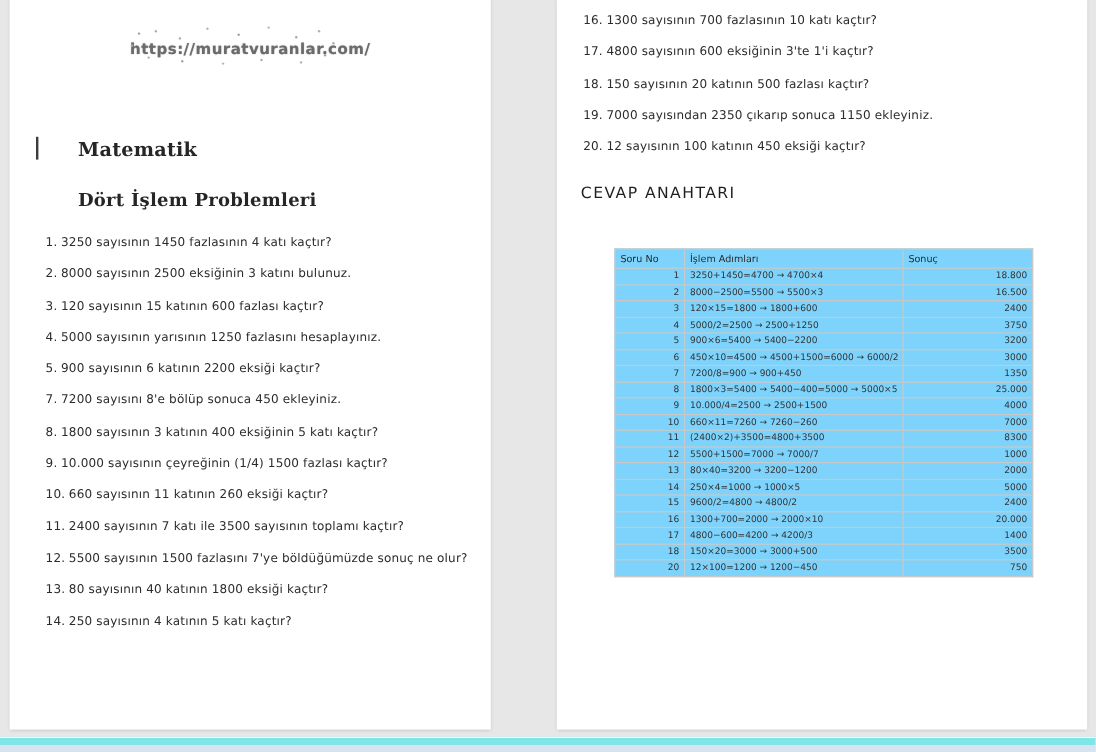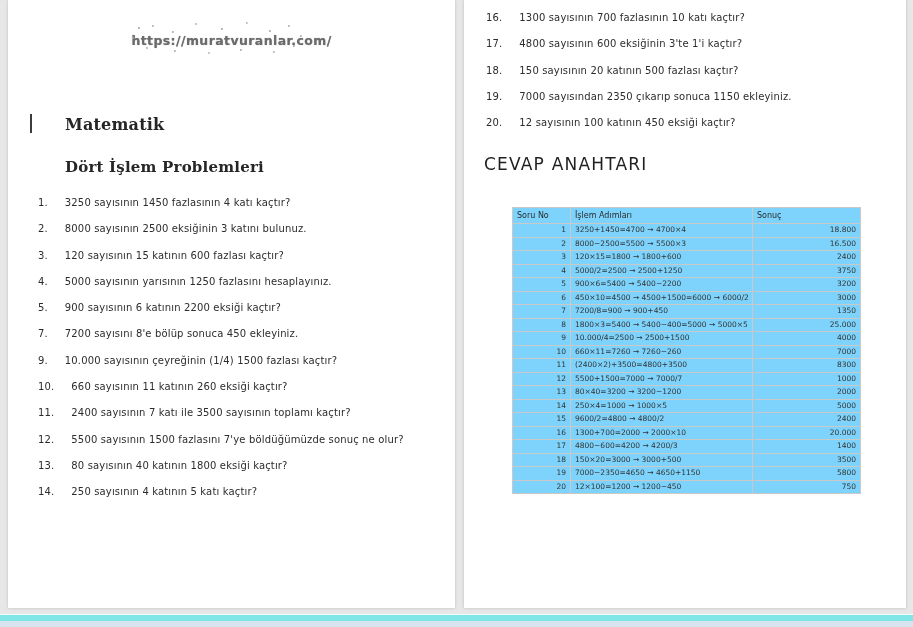--- a/index.html
+++ b/index.html
@@ -11,21 +11,21 @@
   }
 
   
   .page {
     position: absolute;
     top: 0;
     height: 608px;
     background: #ffffff;
     box-shadow: 0 0 3px rgba(0,0,0,0.18);
   }
-  .page-left  { left: 8px;   width: 447px; }
+  .page-left  { left: 8px;   width: 401px; }
   .page-right { left: 464px; width: 442px; }
 
   
   .bar-cyan {
     position: absolute; left: 0; right: 0; bottom: 6px; height: 7px;
     background: #7fe5e7; border-top: 1px solid #f3fbfb;
   }
   .bar-periwinkle {
     position: absolute; left: 0; right: 0; bottom: 0; height: 6px;
     background: #d8e3f0;
@@ -73,26 +73,26 @@
   ol.problems { list-style: none; position: absolute; }
   ol.problems-left  { top: 197px; left: 30px; right: 8px; }
   ol.problems-right { top: 12px;  left: 22px; right: 8px; }
   ol.problems li {
     height: 26.3px;
     font-size: 10px;
     letter-spacing: 0.15px;
     color: #2c2c2c;
     white-space: nowrap;
   }
-  .pnum  { margin-right: 17px; }
+  .pnum  { margin-right: 3px; }
 
   
   .answer-key-title {
     position: absolute; top: 154px; left: 20px;
-    font-size: 17px;
+    font-size: 13px;
     letter-spacing: 1.2px;
     color: #1f1f1f;
   }
   table.answer-table {
     position: absolute; top: 207px; left: 48px;
     width: 348px;
     border-collapse: collapse;
     table-layout: fixed;
     background: #7dd3fc;
   }
@@ -126,20 +126,21 @@
   <div class="text-cursor"></div>
   <div class="doc-title">Matematik</div>
   <div class="doc-subtitle">Dört İşlem Problemleri</div>
   <ol class="problems problems-left" id="problems-left">
       <li class="problem"><span class="pnum">1.</span><span class="ptext">3250 sayısının 1450 fazlasının 4 katı kaçtır?</span></li>
       <li class="problem"><span class="pnum">2.</span><span class="ptext">8000 sayısının 2500 eksiğinin 3 katını bulunuz.</span></li>
       <li class="problem"><span class="pnum">3.</span><span class="ptext">120 sayısının 15 katının 600 fazlası kaçtır?</span></li>
       <li class="problem"><span class="pnum">4.</span><span class="ptext">5000 sayısının yarısının 1250 fazlasını hesaplayınız.</span></li>
       <li class="problem"><span class="pnum">5.</span><span class="ptext">900 sayısının 6 katının 2200 eksiği kaçtır?</span></li>
       <li class="problem"><span class="pnum">7.</span><span class="ptext">7200 sayısını 8'e bölüp sonuca 450 ekleyiniz.</span></li>
+      <li class="problem"><span class="pnum">8.</span><span class="ptext">1800 sayısının 3 katının 400 eksiğinin 5 katı kaçtır?</span></li>
       <li class="problem"><span class="pnum">9.</span><span class="ptext">10.000 sayısının çeyreğinin (1/4) 1500 fazlası kaçtır?</span></li>
       <li class="problem"><span class="pnum">10.</span><span class="ptext">660 sayısının 11 katının 260 eksiği kaçtır?</span></li>
       <li class="problem"><span class="pnum">11.</span><span class="ptext">2400 sayısının 7 katı ile 3500 sayısının toplamı kaçtır?</span></li>
       <li class="problem"><span class="pnum">12.</span><span class="ptext">5500 sayısının 1500 fazlasını 7'ye böldüğümüzde sonuç ne olur?</span></li>
       <li class="problem"><span class="pnum">13.</span><span class="ptext">80 sayısının 40 katının 1800 eksiği kaçtır?</span></li>
       <li class="problem"><span class="pnum">14.</span><span class="ptext">250 sayısının 4 katının 5 katı kaçtır?</span></li>
     </ol>
 </div>
 
 <div class="page page-right">
@@ -249,25 +250,20 @@
           <td class="cell-soru">17</td>
           <td class="cell-islem">4800−600=4200 → 4200/3</td>
           <td class="cell-sonuc">1400</td>
         </tr>
         <tr>
           <td class="cell-soru">18</td>
           <td class="cell-islem">150×20=3000 → 3000+500</td>
           <td class="cell-sonuc">3500</td>
         </tr>
         <tr>
-          <td class="cell-soru">19</td>
-          <td class="cell-islem">7000−2350=4650 → 4650+1150</td>
-          <td class="cell-sonuc">5800</td>
-        </tr>
-        <tr>
           <td class="cell-soru">20</td>
           <td class="cell-islem">12×100=1200 → 1200−450</td>
           <td class="cell-sonuc">750</td>
         </tr>
       </tbody>
   </table>
 </div>
 
 <div class="bar-cyan"></div>
 <div class="bar-periwinkle"></div>

